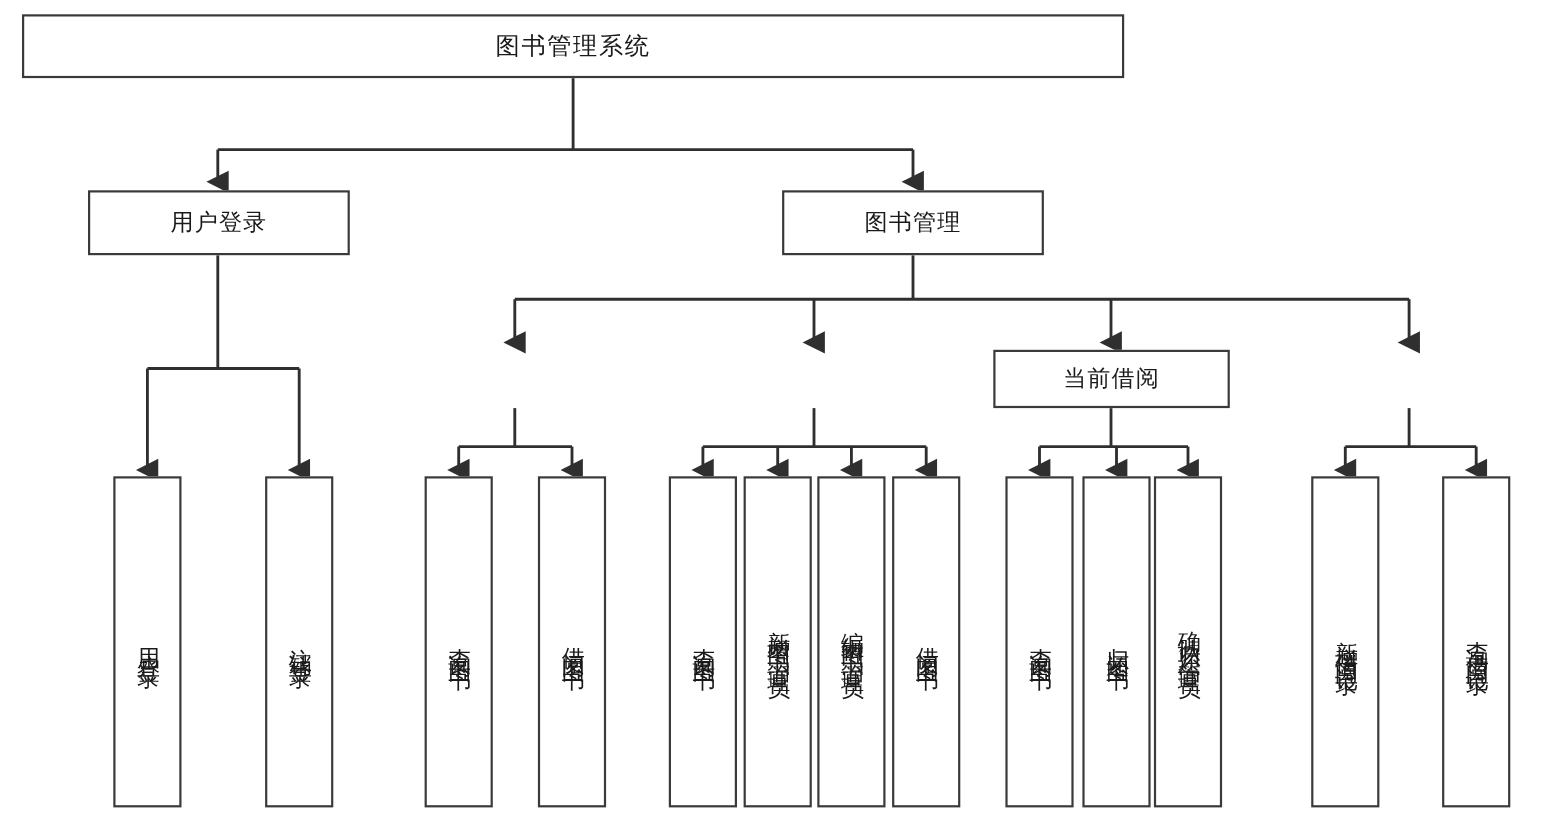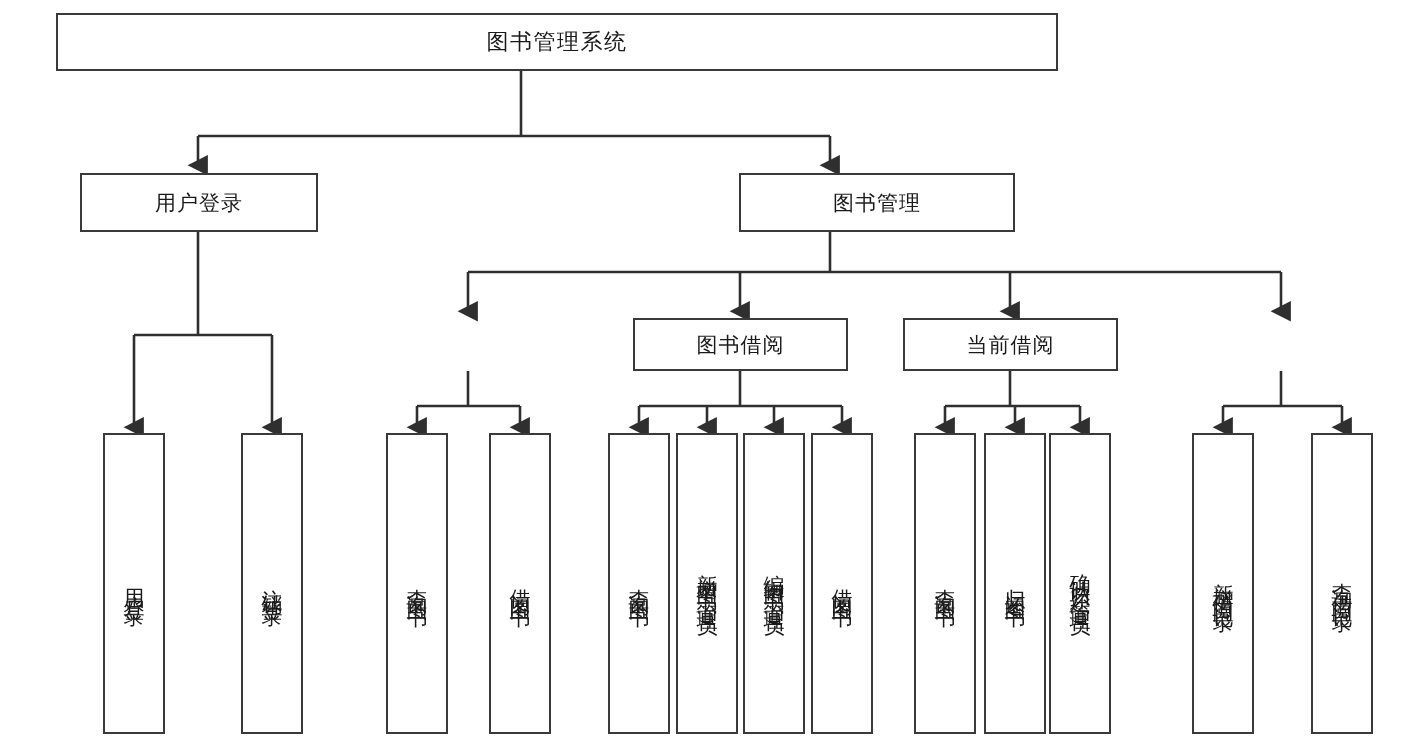--- a/index.html
+++ b/index.html
@@ -117,36 +117,33 @@
       <path d="M1015,406 L1015,427" marker-end="url(#arrow)"></path>
       <path d="M1080,406 L1080,427" marker-end="url(#arrow)"></path>
 
       <path d="M1281,371 L1281,406"></path>
       <path d="M1223,406 L1342,406"></path>
       <path d="M1223,406 L1223,427" marker-end="url(#arrow)"></path>
       <path d="M1342,406 L1342,427" marker-end="url(#arrow)"></path>
     </g>
   </svg>
 
-  <div class="node node-h node-title" style="left:20px; top:13px; width:1002px; height:58px;margin-left:36px;">
+  <div class="node node-h node-title" style="left:20px; top:13px; width:1002px; height:58px;">
     <span>图书管理系统</span>
   </div>
 
   <div class="node node-h" style="left:80px; top:173px; width:238px; height:59px;">
     <span>用户登录</span>
   </div>
 
-  <div class="node node-h" style="left:711px; top:173px; width:276px; height:59px;margin-left:28px;">
+  <div class="node node-h" style="left:711px; top:173px; width:238px; height:59px;">
     <span>图书管理</span>
   </div>
 
 
-  <div class="node node-h" style="left:633px; top:318px; width:215px; height:53px;">
-    <span>图书借阅</span>
-  </div>
 
   <div class="node node-h" style="left:903px; top:318px; width:215px; height:53px;">
     <span>当前借阅</span>
   </div>
 
 
   <div class="node node-v" style="left:103px; top:433px; width:62px; height:301px;">
     <span>用户登录</span>
   </div>
 

